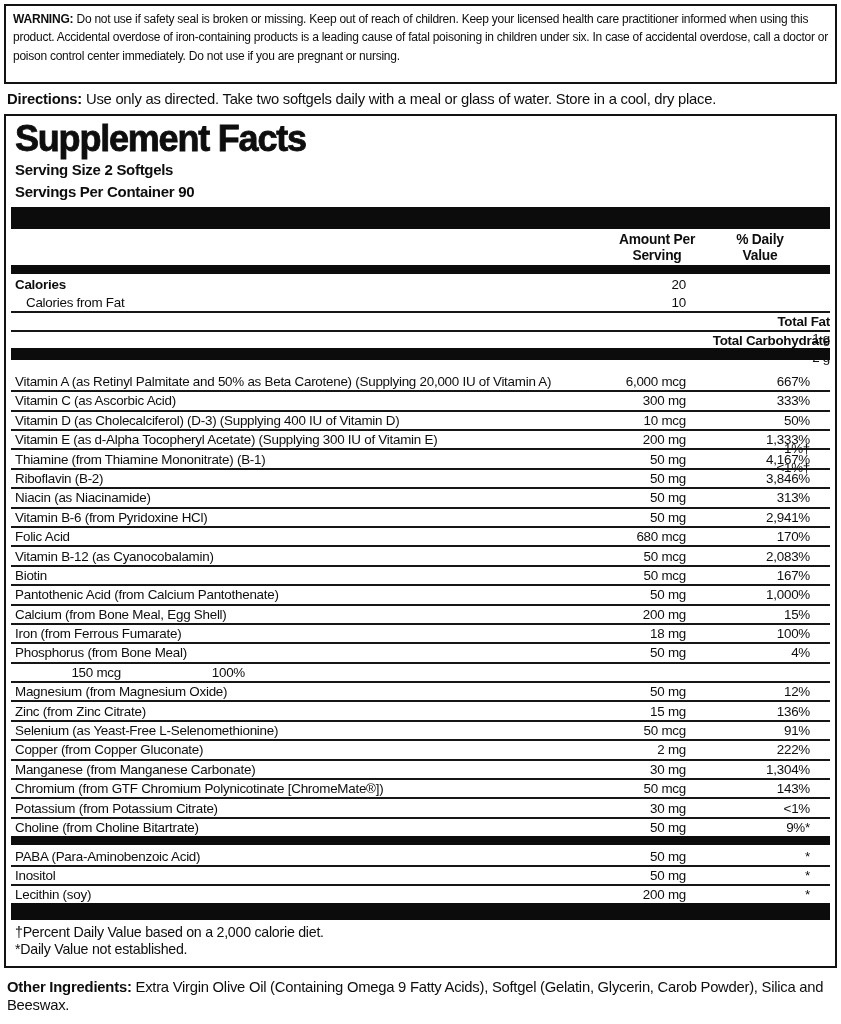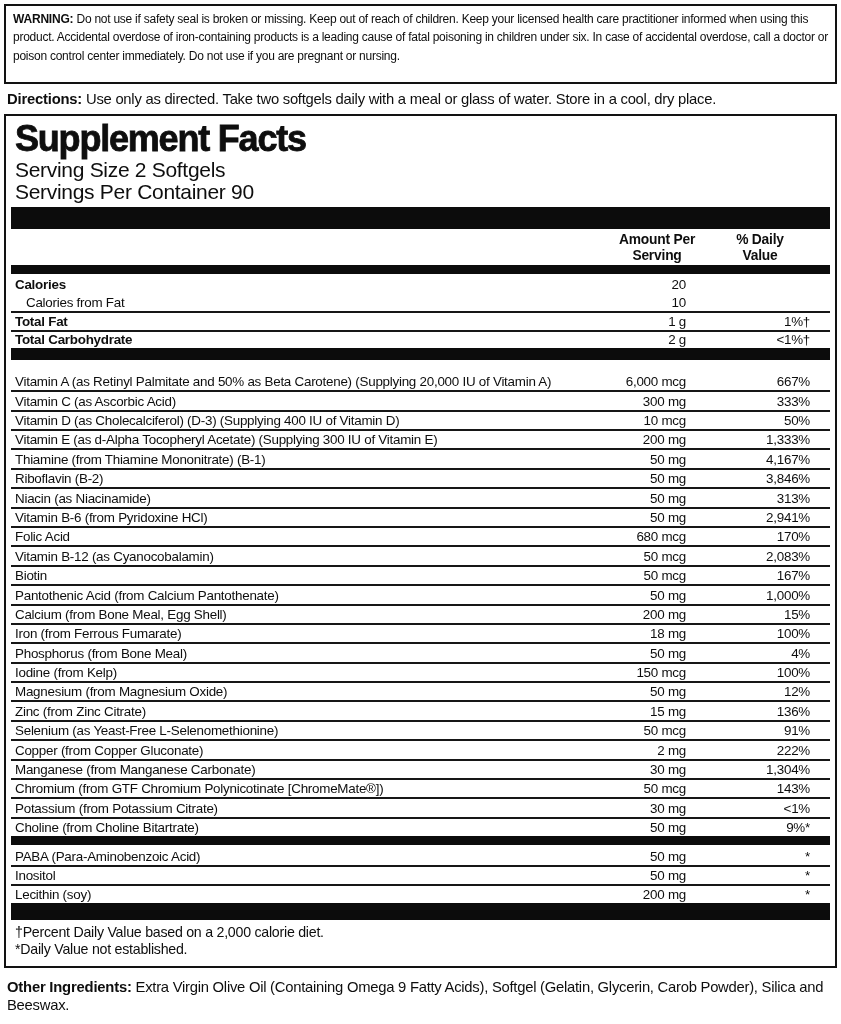--- a/index.html
+++ b/index.html
@@ -37,22 +37,22 @@
   }
   .panel-title {
     font-size: 36px;
     font-weight: bold;
     letter-spacing: -1.2px;
     line-height: 40px;
     padding-left: 4px;
     -webkit-text-stroke: 0.8px #0e0e0e;
   }
   .serving-line {
-    font-size: 21px;
-    font-weight: normal;
+    font-size: 15px;
+    font-weight: bold;
     letter-spacing: -0.3px;
     line-height: 21.5px;
     padding-left: 4px;
   }
   .bar { background: #0c0c0c; width: 100%; }
   .bar-top      { height: 22px; margin-top: 5px; }
   .bar-hdr      { height: 9px; }
   .bar-carb     { height: 12px; }
   .bar-choline  { height: 9px; }
   .bar-foot     { height: 17px; }
@@ -73,22 +73,22 @@
   .hdr .pct { padding-right: 0; transform: translateX(2px); }
 
   
   .toprows .row, .nrows .row, .orows .row {
     font-size: 13.4px;
     line-height: 17px;
     letter-spacing: -0.25px;
     height: 19.4px;
   }
   .toprows .row { height: 18.5px; }
-  .toprows .row:nth-child(3), .toprows .row:nth-child(4) { border-top: 2px solid #161616; }
-  .nrows .row + .row, .orows .row + .row { border-top: 2px solid #161616; }
+  .toprows .row:nth-child(3), .toprows .row:nth-child(4) { border-top: 2px solid #161616; flex-direction: column; }
+  .nrows .row + .row, .orows .row + .row { border-top: 2px solid #161616; align-items: center; }
   .nrows .row:first-child { height: 30px; }
   .row.bold .name { font-weight: bold; }
   .row.indent .name { padding-left: 15px; }
 
   
   .footnotes {
     font-size: 14.2px;
     line-height: 17px;
     letter-spacing: -0.25px;
     padding: 4px 0 2px 4px;
@@ -238,21 +238,20 @@
         <div class="name">Iron (from Ferrous Fumarate)</div>
         <div class="amt">18 mg</div>
         <div class="pct">100%</div>
       </div>
         <div class="row">
         <div class="name">Phosphorus (from Bone Meal)</div>
         <div class="amt">50 mg</div>
         <div class="pct">4%</div>
       </div>
         <div class="row">
-        <div class="name">Iodine (from Kelp)</div>
         <div class="amt">150 mcg</div>
         <div class="pct">100%</div>
       </div>
         <div class="row">
         <div class="name">Magnesium (from Magnesium Oxide)</div>
         <div class="amt">50 mg</div>
         <div class="pct">12%</div>
       </div>
         <div class="row">
         <div class="name">Zinc (from Zinc Citrate)</div>

